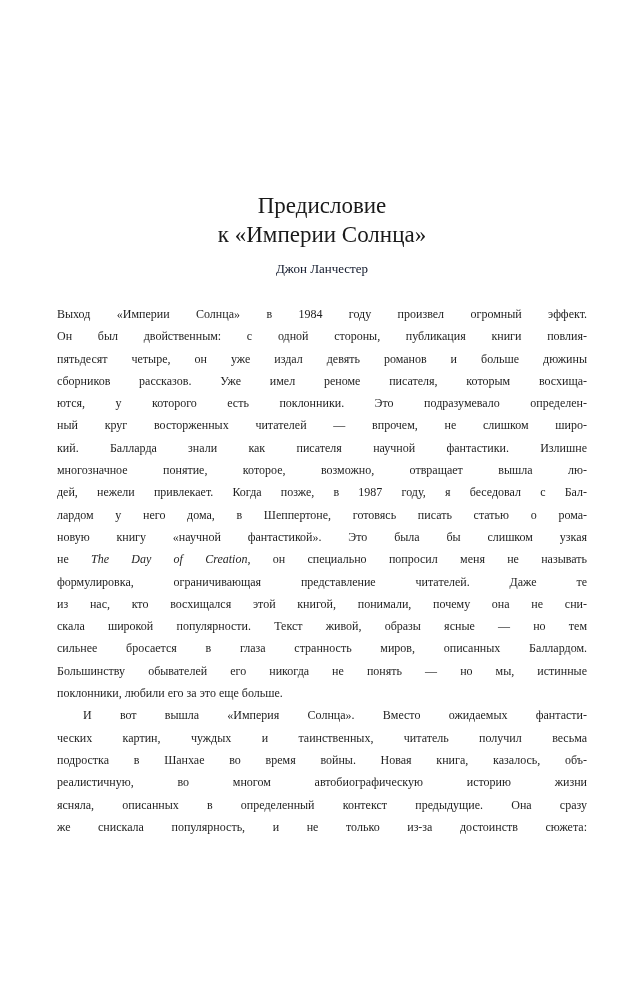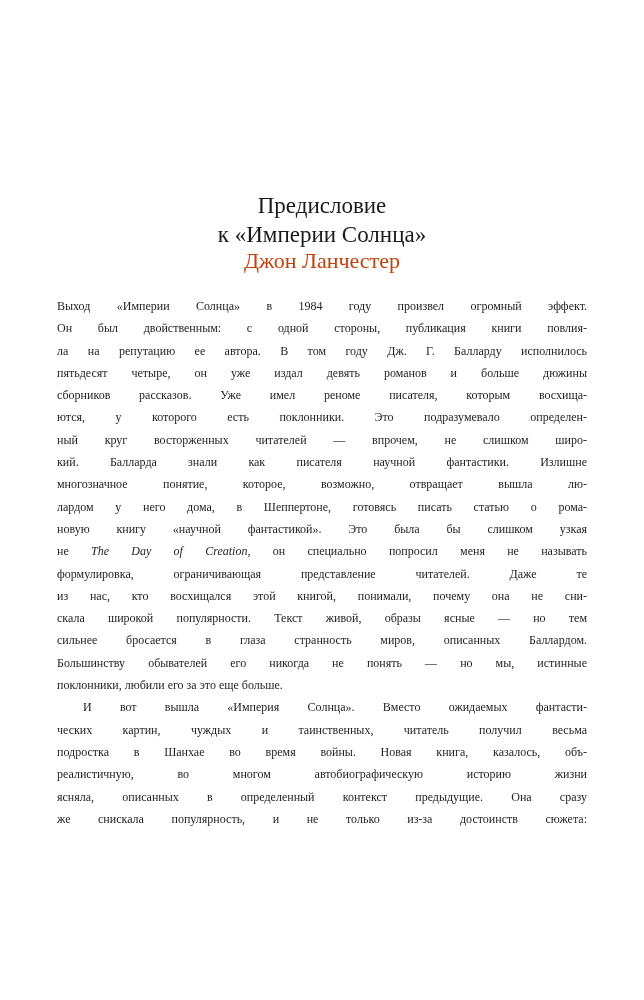--- a/index.html
+++ b/index.html
@@ -18,25 +18,25 @@
   .title {
     margin: 0;
     font-size: 23px;
     font-weight: 400;
     line-height: 29px;
     text-align: center;
     color: #1a1a1a;
   }
   .title-line { display: block; }
   .author {
-    margin-top: 0;
-    font-size: 22px;
+    margin-top: 8px;
+    font-size: 13px;
     line-height: 24px;
     text-align: center;
-    color: #c2410c;
+    color: #0f172a;
   }
   .body-text {
     margin-top: 22px;
     font-size: 12px;
     line-height: 22.3px;
   }
   .line {
     text-align: justify;
     text-align-last: justify;
     white-space: normal;
@@ -59,27 +59,27 @@
     <span class="title-line">к «Империи Солнца»</span>
   </h1>
 
   <div class="author">Джон Ланчестер</div>
 
   <div class="body-text">
 
     <div class="paragraph">
       <div class="line">Выход «Империи Солнца» в 1984 году произвел огромный эффект.</div>
       <div class="line">Он был двойственным: с одной стороны, публикация книги повлия-</div>
-      <div class="line">ла на репутацию ее автора. В том году Дж. Г. Балларду исполнилось</div>
       <div class="line">пятьдесят четыре, он уже издал девять романов и больше дюжины</div>
       <div class="line">сборников рассказов. Уже имел реноме писателя, которым восхища-</div>
       <div class="line">ются, у которого есть поклонники. Это подразумевало определен-</div>
       <div class="line">ный круг восторженных читателей — впрочем, не слишком широ-</div>
       <div class="line">кий. Балларда знали как писателя научной фантастики. Излишне</div>
       <div class="line">многозначное понятие, которое, возможно, отвращает вышла лю-</div>
+      <div class="line">дей, нежели привлекает. Когда позже, в 1987 году, я беседовал с Бал-</div>
       <div class="line">лардом у него дома, в Шеппертоне, готовясь писать статью о рома-</div>
       <div class="line">новую книгу «научной фантастикой». Это была бы слишком узкая</div>
       <div class="line"><span>не </span><span class="italic">The Day of Creation</span><span>, он специально попросил меня не называть</span></div>
       <div class="line">формулировка, ограничивающая представление читателей. Даже те</div>
       <div class="line">из нас, кто восхищался этой книгой, понимали, почему она не сни-</div>
       <div class="line">скала широкой популярности. Текст живой, образы ясные — но тем</div>
       <div class="line">сильнее бросается в глаза странность миров, описанных Баллардом.</div>
       <div class="line">Большинству обывателей его никогда не понять — но мы, истинные</div>
       <div class="line para-end">поклонники, любили его за это еще больше.</div>
     </div>

